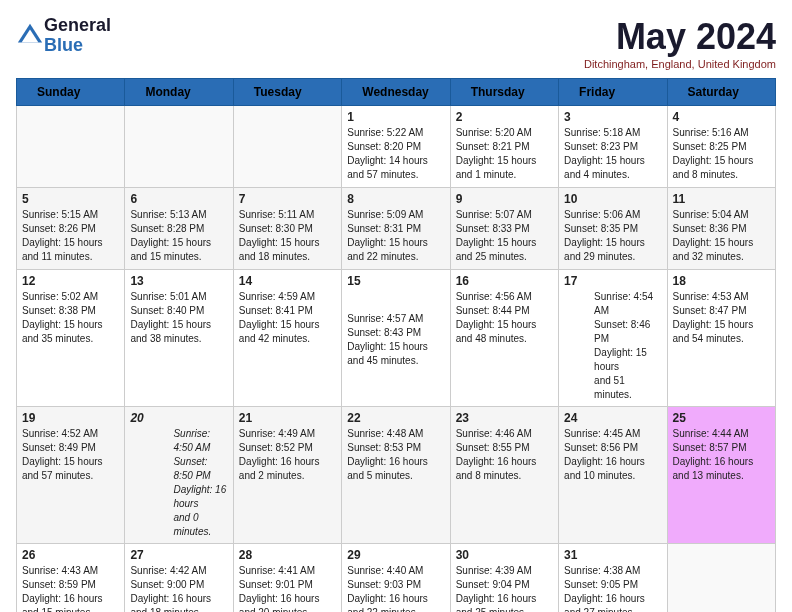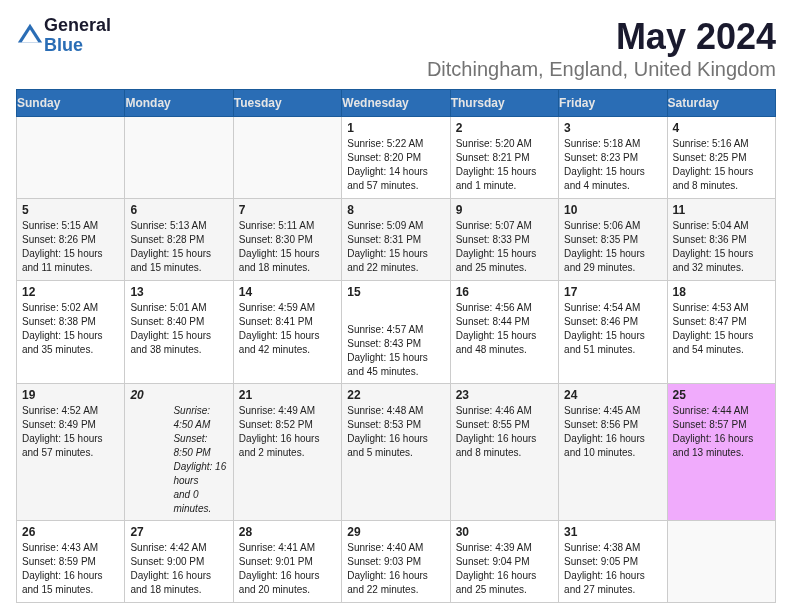--- a/index.html
+++ b/index.html
@@ -41,34 +41,34 @@
     }
     .title-block {
       text-align: right;
     }
     .month-title {
       font-size: 36px;
       font-weight: bold;
       color: #1a1a2e;
     }
     .location {
-      font-size: 20px;
-      color: #737373;
+      font-size: 11px;
+      color: #7f1d1d;
     }
     table {
       width: 100%;
       border-collapse: collapse;
       table-layout: fixed;
     }
     th {
       background-color: #2a6db5;
-      color: #e5e5e5;
+      color: #000000;
       font-size: 12px;
       font-weight: bold;
-      padding: 6px 0;
+      padding: 6px 20px;
       text-align: left;
       border: 1px solid #1a5a9a;
     }
     td {
       border: 1px solid #ccc;
       vertical-align: top;
       padding: 4px 5px;
       font-size: 10px;
       color: #222;
       height: 82px;
@@ -242,21 +242,21 @@
         </td>
         <td>
           <span class="day-num">16</span>
           <div class="day-info" style="white-space: pre-line;">Sunrise: 4:56 AM
 Sunset: 8:44 PM
 Daylight: 15 hours
 and 48 minutes.</div>
         </td>
         <td>
           <span class="day-num">17</span>
-          <div class="day-info" style="white-space: pre-line;">Sunrise: 4:54 AM
+          <div class="day-info" style="white-space: pre-line; margin-left: 30px;">Sunrise: 4:54 AM
 Sunset: 8:46 PM
 Daylight: 15 hours
 and 51 minutes.</div>
         </td>
         <td>
           <span class="day-num">18</span>
           <div class="day-info" style="white-space: pre-line;">Sunrise: 4:53 AM
 Sunset: 8:47 PM
 Daylight: 15 hours
 and 54 minutes.</div>

